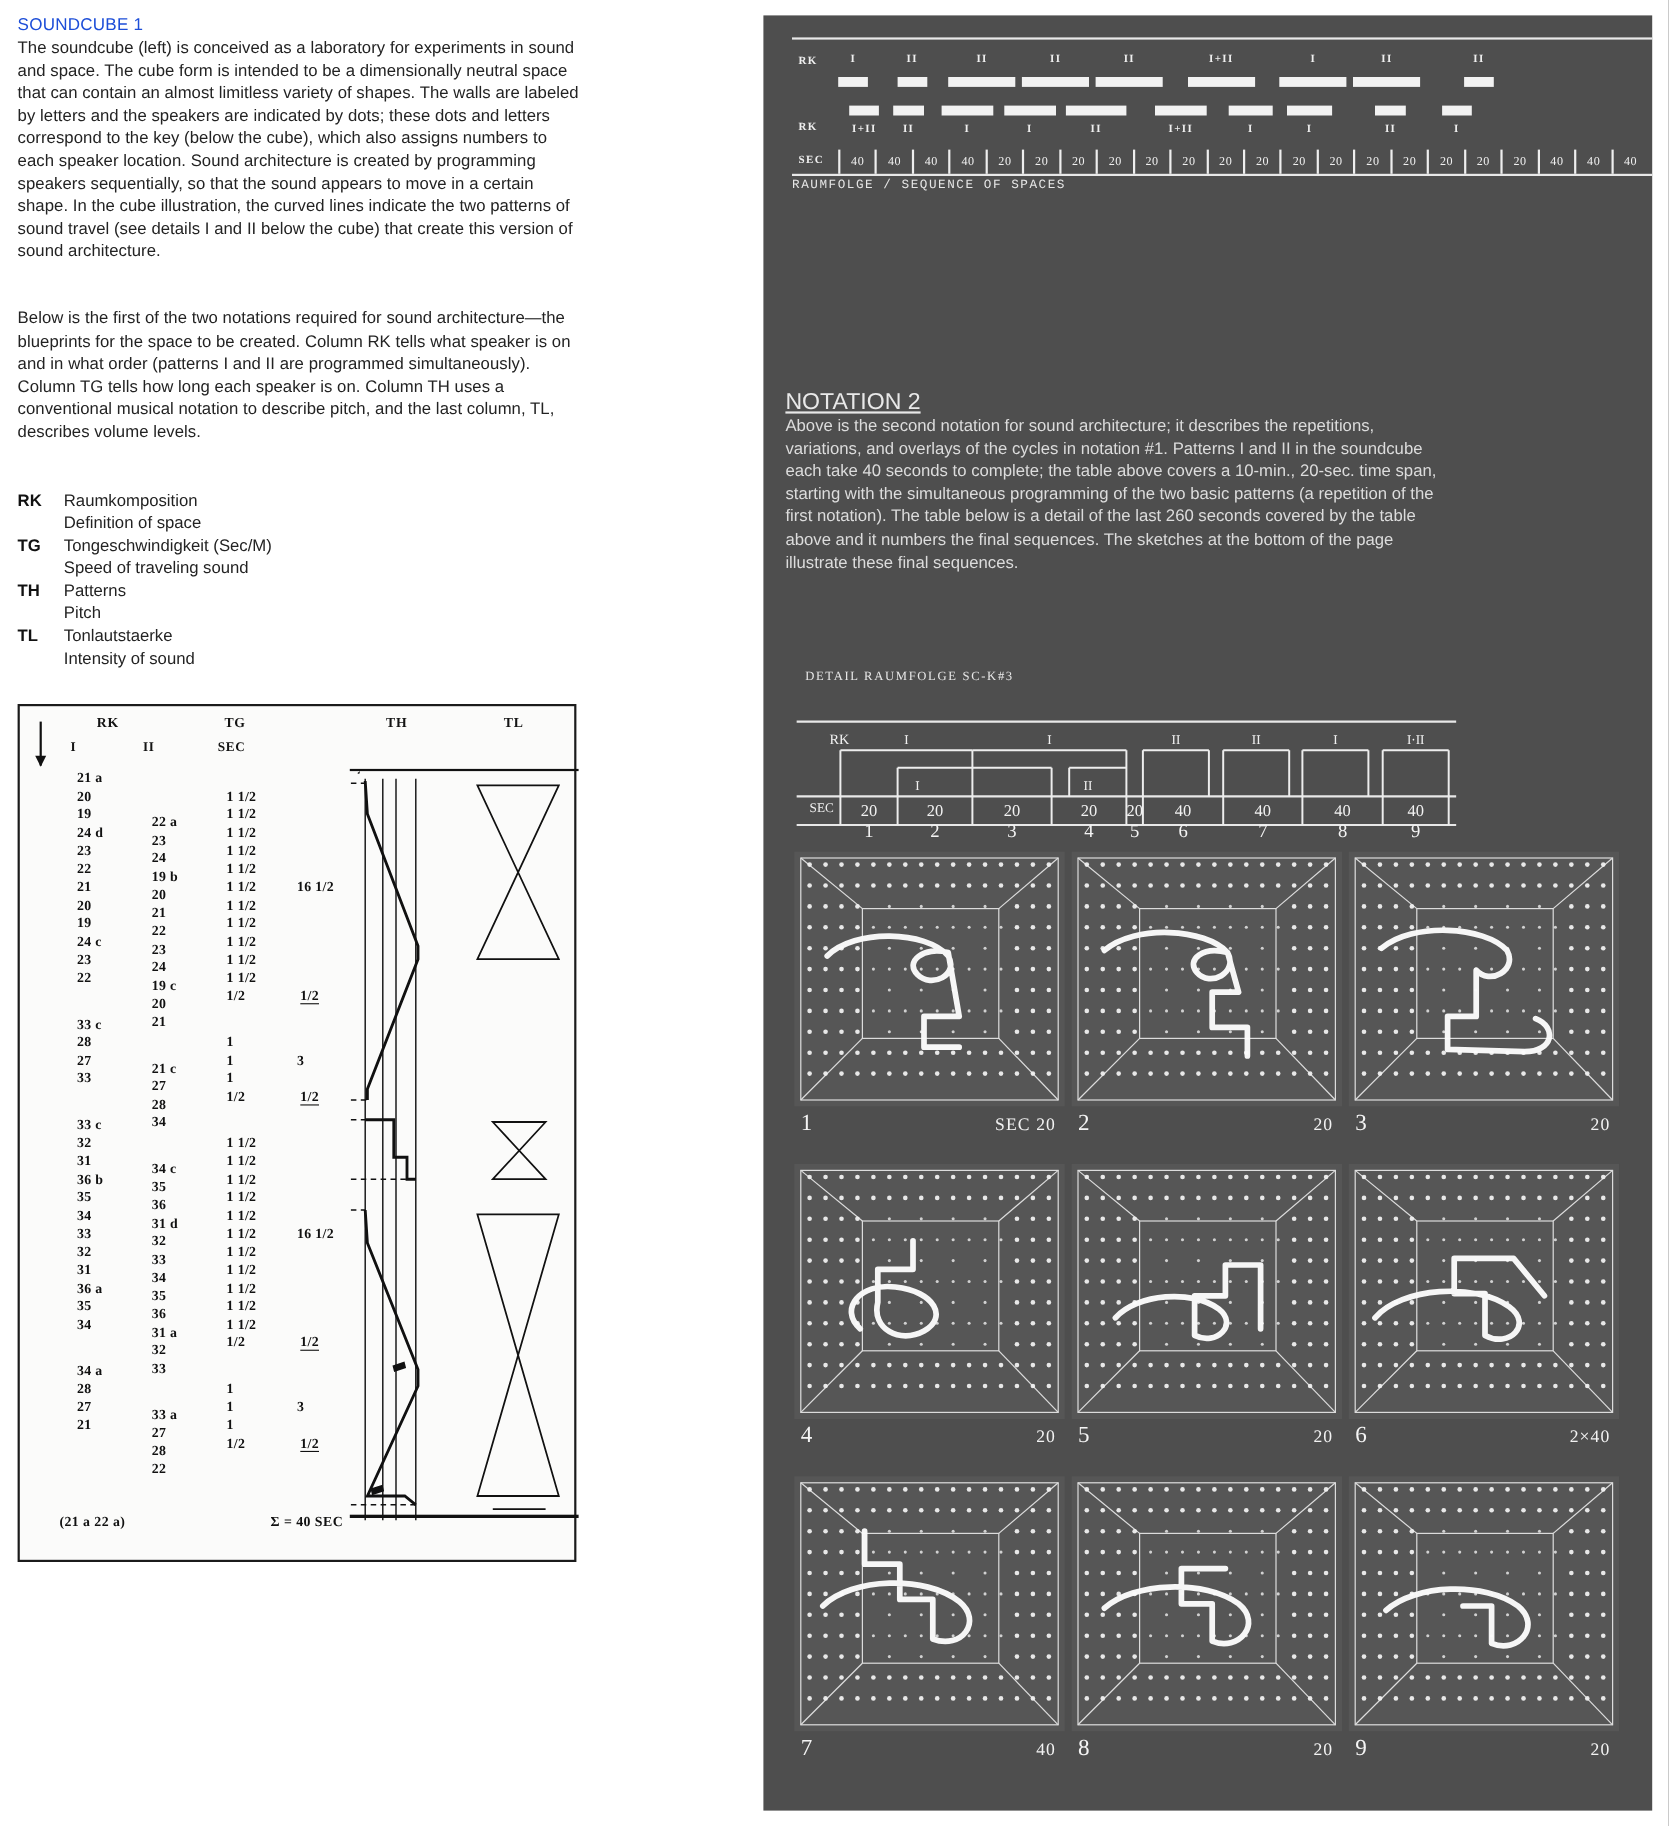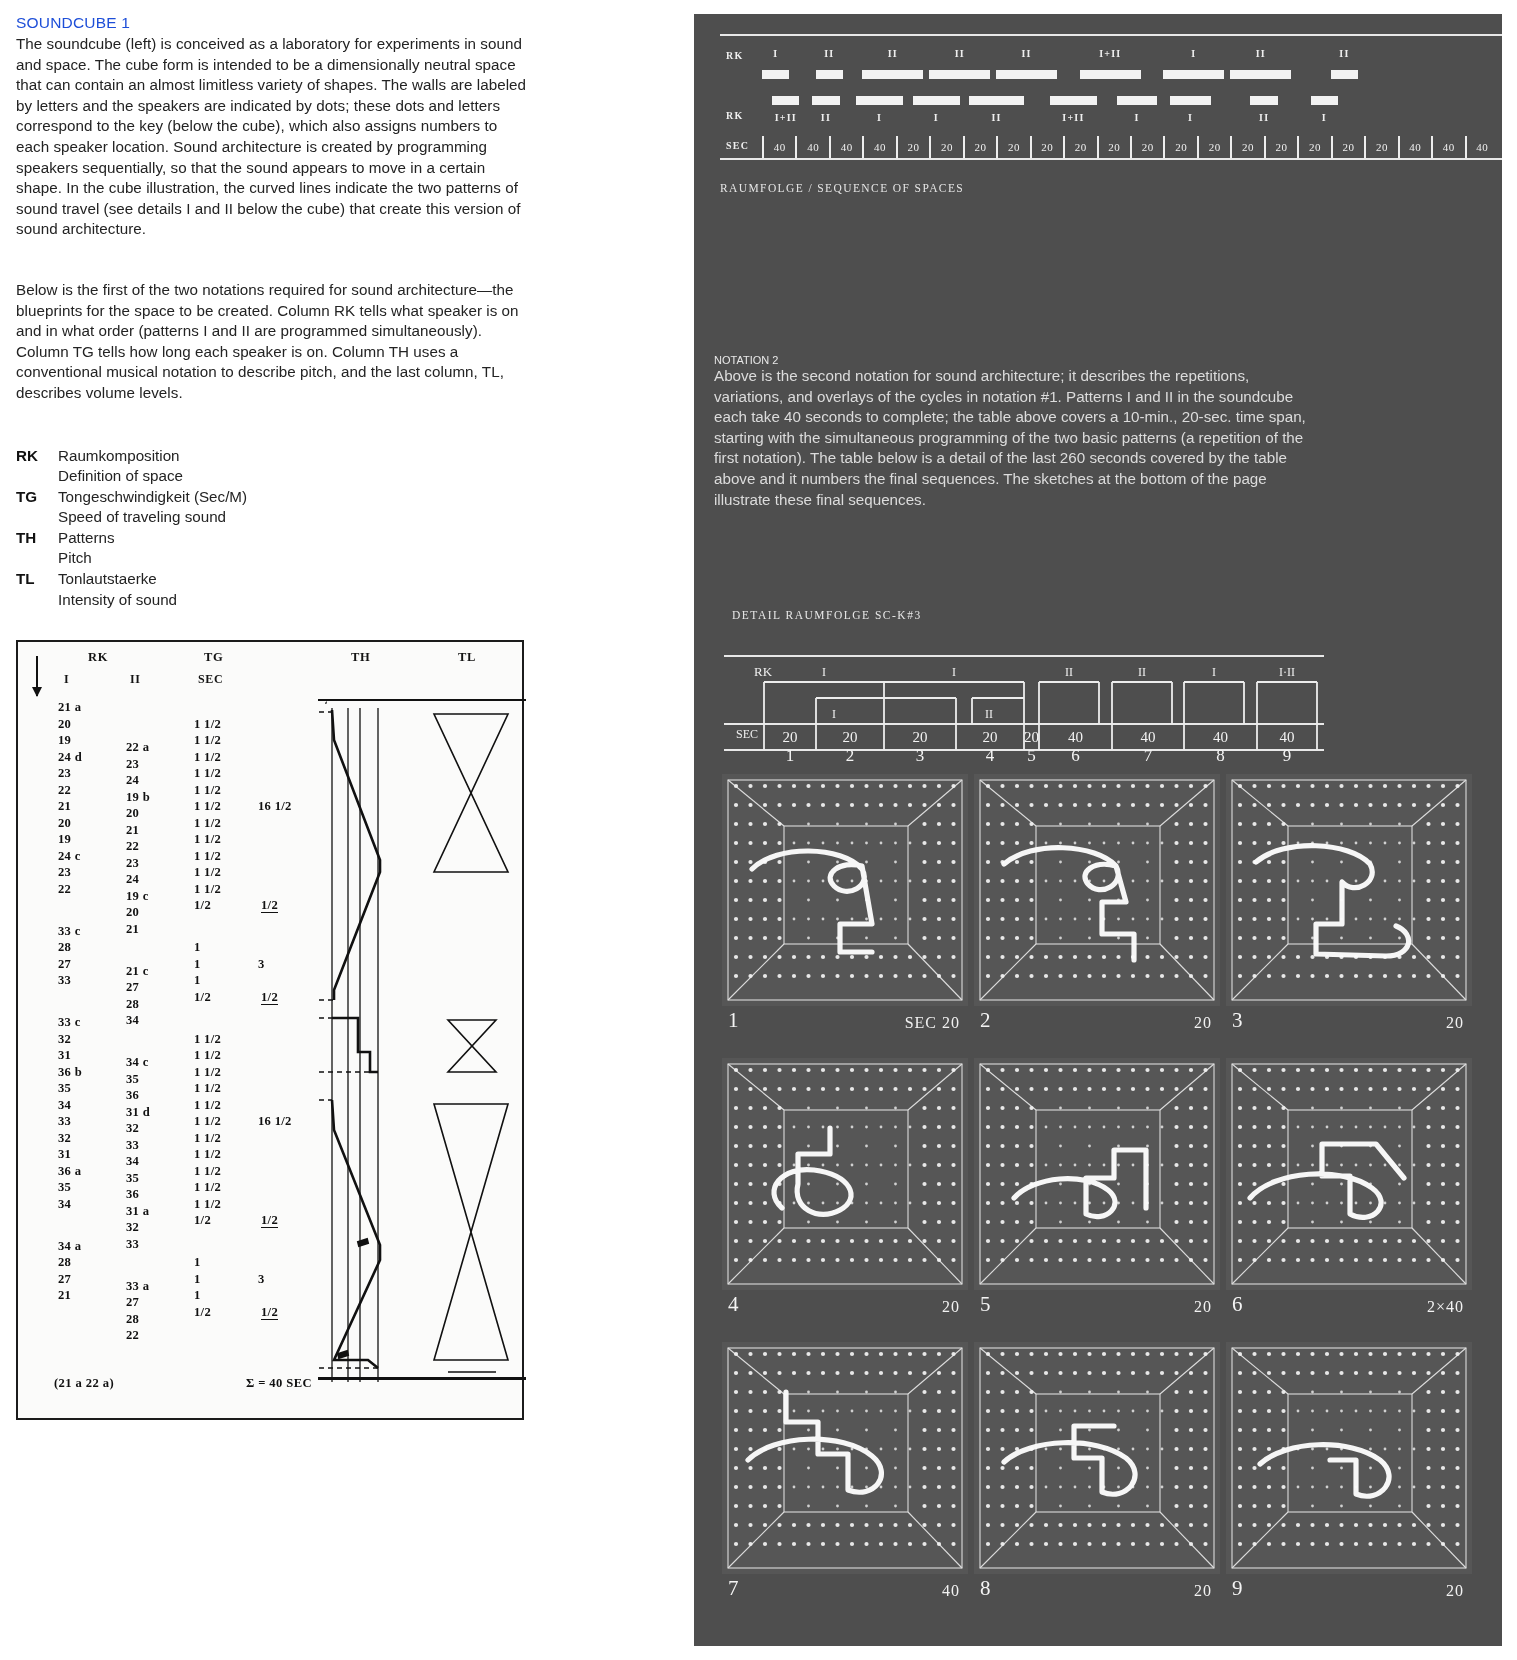--- a/index.html
+++ b/index.html
@@ -29,21 +29,21 @@
   
   .notation-box {
     margin-top:30px; width:508px; height:780px;
     border:2px solid #1b1b1b; background:#fbfbfa; position:relative;
     font-family:"Liberation Serif", serif;
   }
   .nt-head { position:absolute; top:8px; left:0; width:100%; height:46px; }
   .nt-h { position:absolute; font-weight:bold; font-size:12.5px; letter-spacing:.6px; color:#141414; }
   .nt-sub { position:absolute; font-weight:bold; font-size:12px; letter-spacing:.6px; color:#141414; }
 
-  .nt-body { position:absolute; top:58px; left:0; width:100%; }
+  .nt-body { position:absolute; top:58px; left:0; width:100%;padding-left:12px; }
   .blk { margin-bottom:9px; position:relative; }
   .row {
     position:relative; height:16.5px; font-size:12.6px; font-weight:bold;
     color:#111; letter-spacing:.3px;
   }
   .c-i   { position:absolute; left:40px;  width:58px; }
   .c-ii  { position:absolute; left:108px; width:58px;margin-top:40px; }
   .c-tg  { position:absolute; left:176px; width:62px; }
   .c-sum { position:absolute; left:240px; width:60px; }
   .c-half{ position:absolute; left:176px; width:62px; }
@@ -82,26 +82,26 @@
   }
   .seq-rowlabel { position:absolute; left:14px; }
   .seq-item { position:absolute; text-align:center; }
   .seq-bar { position:absolute; height:9px; background:#f2f2f2; }
   .sec-cell {
     position:absolute; top:0; height:22px; border-left:2px solid #eee;
     font-family:"Liberation Serif", serif; font-size:11px; color:#f0f0f0;
     text-align:center; line-height:22px; letter-spacing:.5px;
   }
   .caption-seq {
-    position:absolute; left:26px; top:168px;
-    font-family:Liberation Serif, serif; font-size:11.5px; letter-spacing:1.4px; color:#e6e6e6;text-align:right;
+    position:absolute; left:26px; top:148px;
+    font-family:Liberation Mono, monospace; font-size:11.5px; letter-spacing:1.4px; color:#e6e6e6;text-align:right;
   }
 
   .note2 { position:absolute; left:20px; top:340px; width:620px; }
-  .note2-head { font-size:11px; color:#e8e8e8; font-family:"Liberation Sans", sans-serif; }
+  .note2-head { font-size:21px; color:#e8e8e8; font-family:"Liberation Sans", sans-serif;text-decoration:underline; }
   .note2-par {
     font-size:15.2px; line-height:20.6px; color:#dcdcdc;
     font-family:"Liberation Sans", sans-serif; width:600px;
   }
 
   .detail-title {
     position:absolute; left:38px; top:595px;
     font-family:"Liberation Serif", serif; font-size:11.5px; letter-spacing:1.5px; color:#e8e8e8;
   }
   .detail-table { position:absolute; left:30px; top:628px; width:600px; height:120px; }

